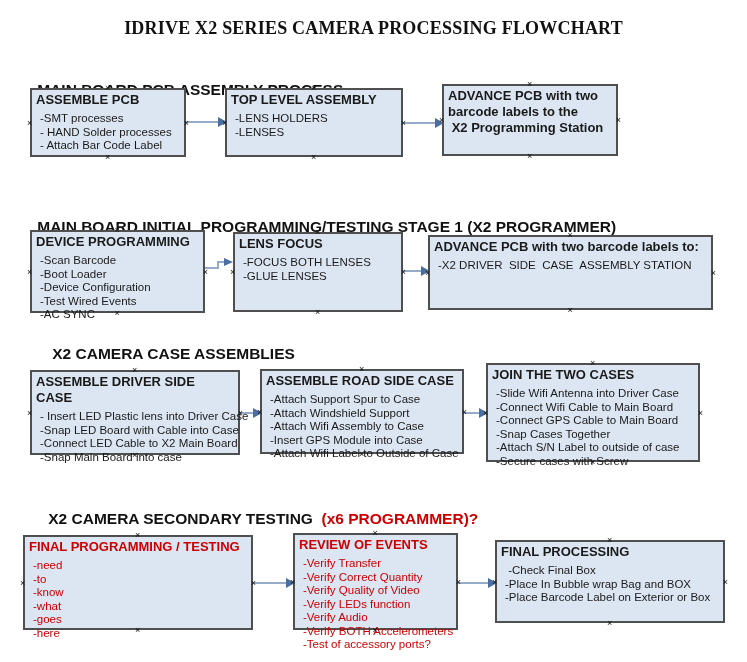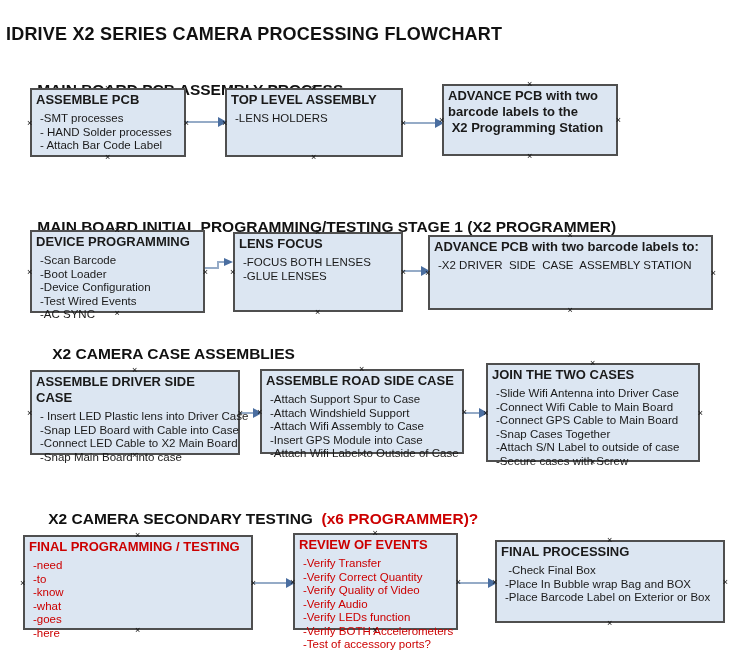--- a/index.html
+++ b/index.html
@@ -5,22 +5,22 @@
   :root{
     --box-fill:#dce6f2; --box-border:#4f4f4f; --red:#cc0000;
     --arrow-line:#95abc7; --arrow-head:#4a6ea0; --ink:#1a1a1a;
   }
   html,body{margin:0;padding:0;background:#fff;}
   .canvas{
     position:relative;width:747px;height:662px;background:#ffffff;overflow:hidden;
     font-family:"Liberation Sans",sans-serif;color:var(--ink);
   }
   .title{
-    position:absolute;top:18px;left:0;right:0;margin:6px;text-align:left;
-    font-size:18px;font-weight:bold;letter-spacing:.2px;color:#111;
+    position:absolute;top:18px;left:0;right:0;margin:0;text-align:center;
+    font-size:18px;font-weight:bold;letter-spacing:.2px;color:#111;font-family:Liberation Serif, serif;
   }
   .section-heading{
     position:absolute;font-size:15.5px;font-weight:bold;white-space:pre;color:#111;
   }
   .red{color:var(--red);}
   .box{
     position:absolute;box-sizing:border-box;background:var(--box-fill);
     border:2px solid var(--box-border);padding:2px 4px;overflow:visible;
   }
   .box-title{font-size:13px;font-weight:bold;line-height:16px;white-space:pre-wrap;}
@@ -62,20 +62,21 @@
   <span class="h h-t">×</span>
       <span class="h h-b">×</span>
       <span class="h h-l">×</span>
       <span class="h h-r">×</span>
     </div>
   <div class="arrow" style="left:186px;top:121px;width:39px"></div>
   <div class="box" style="left:225px;top:88px;width:178px;height:69px">
     <div class="box-title">TOP LEVEL ASSEMBLY</div>
     <ul class="box-items">
         <li>-LENS HOLDERS</li>
+        <li>-LENSES</li>
       </ul>
   <span class="h h-t">×</span>
       <span class="h h-b">×</span>
       <span class="h h-l">×</span>
       <span class="h h-r">×</span>
     </div>
   <div class="arrow" style="left:403px;top:122px;width:39px"></div>
   <div class="box" style="left:442px;top:84px;width:176px;height:72px">
     <div class="box-title">ADVANCE PCB with two
 barcode labels to the
@@ -197,22 +198,22 @@
       <span class="h h-l">×</span>
       <span class="h h-r">×</span>
     </div>
   <div class="arrow" style="left:253px;top:582px;width:40px"></div>
   <div class="box red-box" style="left:293px;top:533px;width:165px;height:97px">
     <div class="box-title">REVIEW OF EVENTS</div>
     <ul class="box-items">
         <li>-Verify Transfer</li>
         <li>-Verify Correct Quantity</li>
         <li>-Verify Quality of Video</li>
+        <li>-Verify LEDs function</li>
         <li>-Verify Audio</li>
-        <li>-Verify LEDs function</li>
         <li>-Verify BOTH Accelerometers</li>
         <li>-Test of accessory ports?</li>
       </ul>
   <span class="h h-t">×</span>
       <span class="h h-b">×</span>
       <span class="h h-l">×</span>
       <span class="h h-r">×</span>
     </div>
   <div class="arrow" style="left:458px;top:582px;width:37px"></div>
   <div class="box" style="left:495px;top:540px;width:230px;height:83px">

